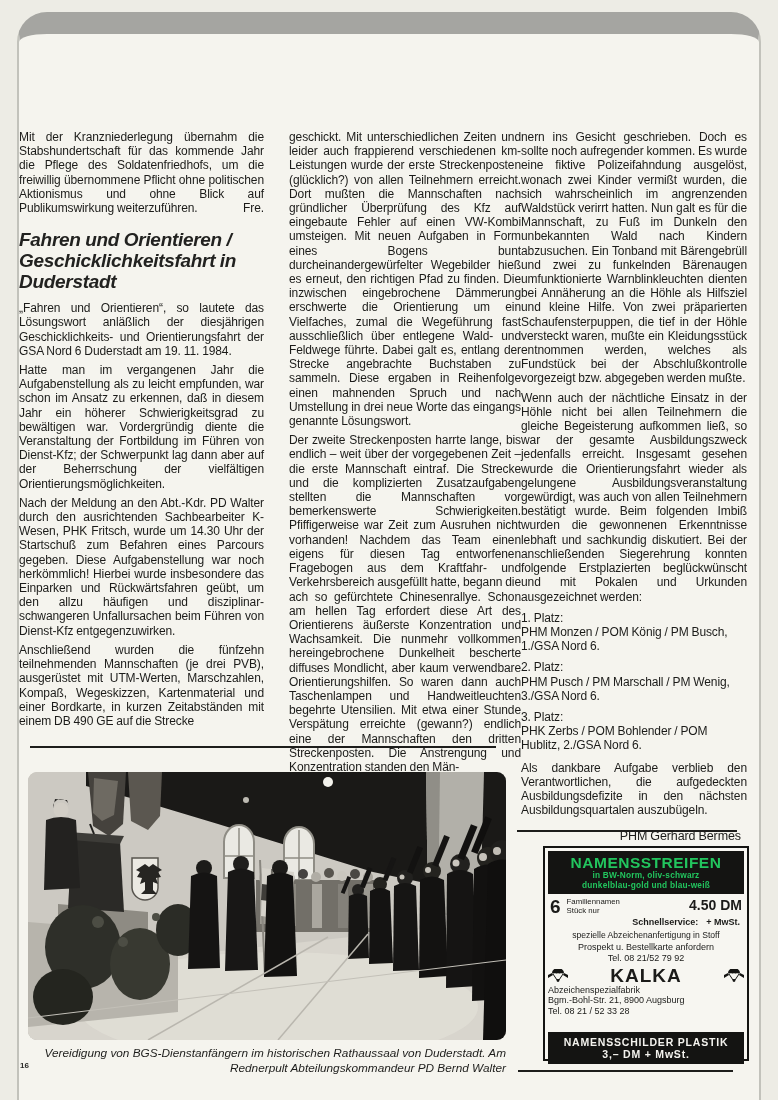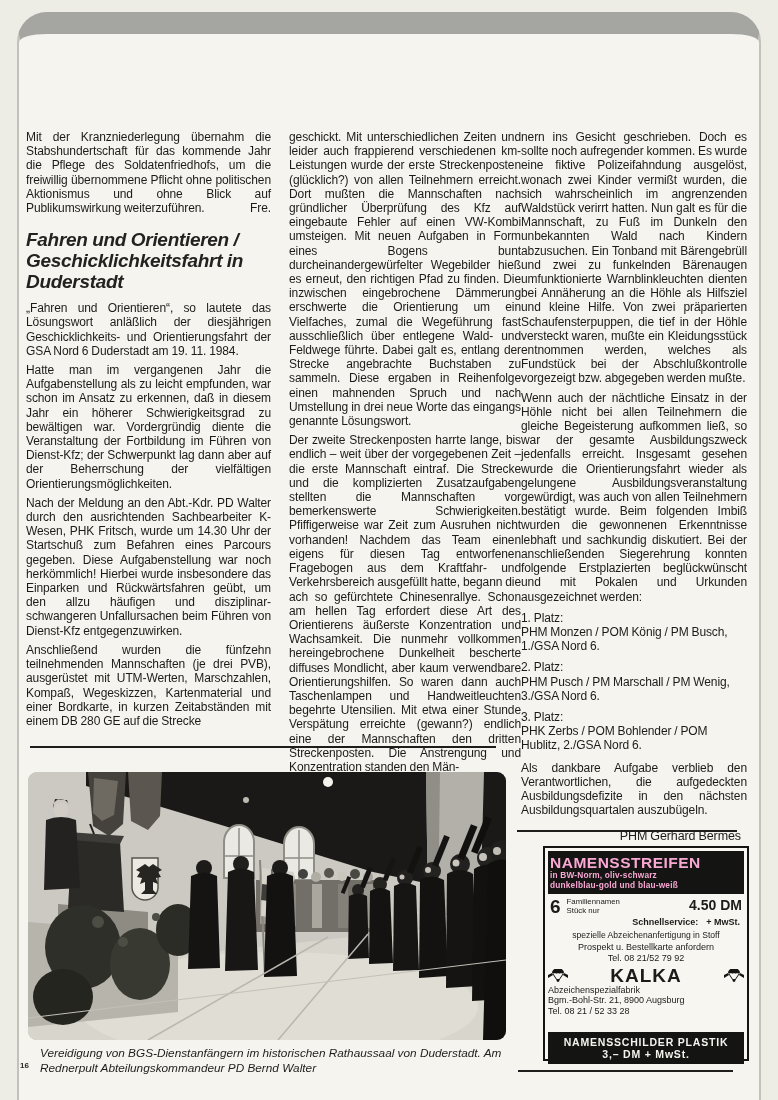--- a/index.html
+++ b/index.html
@@ -17,21 +17,21 @@
     border-right:2px solid #c2c2bb;
     border-radius:30px 30px 0 0;
   }
   
   .col{
     position:absolute;top:130px;
     font-size:12px;line-height:14.2px;text-align:justify;
     hyphens:auto;-webkit-hyphens:auto;
     word-spacing:-0.3px;letter-spacing:-0.1px;
   }
-  .col-1{left:26px;width:245px;}
+  .col-1{left:19px;width:245px;}
   .col-2{left:289px;width:232px;}
   .col-3{left:521px;width:226px;}
   .para{margin:0;}
   .para + .para{margin-top:5px;}
   .end-sig{float:right;padding-left:10px;}
   .headline{
     font-size:19px;line-height:21px;font-weight:bold;font-style:italic;
     letter-spacing:-0.3px;color:#222220;text-align:left;
     margin:14px 0 9px 0;
   }
@@ -45,35 +45,35 @@
   .rule-photo{left:30px;top:746px;width:466px;}
   .rule-ad-top{left:517px;top:830px;width:220px;}
   .rule-ad-bottom{left:518px;top:1070px;width:215px;}
   
   .photo{
     position:absolute;left:28px;top:772px;width:478px;height:268px;
     border-radius:9px;overflow:hidden;background:#c9c6bf;
   }
   .photo svg{display:block;width:100%;height:100%;}
   .caption{
-    position:absolute;left:40px;top:1046px;width:478px;
+    position:absolute;left:28px;top:1046px;width:478px;
     font-size:11.8px;line-height:14.5px;font-style:italic;color:#1d1d1b;
-    text-align:left;
+    text-align:right;
   }
   .page-number{
     position:absolute;left:20px;top:1061px;
     font-size:8px;font-weight:bold;color:#2a2a28;
   }
   
   .ad{
     position:absolute;left:543px;top:846px;width:196px;height:205px;
     border:2px solid #141412;background:#f7f6f1;padding:3px;
   }
   .ad-header{
-    background:#141412;color:#f9a8d4;
+    background:#141412;color:#22c55e;text-align:center;
     padding:3px 2px 4px 2px;
   }
   .ad-title{font-size:15.5px;font-weight:bold;letter-spacing:0.5px;line-height:17px;display:block;}
   .ad-sub{font-size:8.3px;font-weight:bold;line-height:9.5px;display:block;letter-spacing:0.2px;}
   .ad-row1{display:flex;align-items:flex-start;margin-top:3px;padding:0 2px;}
   .ad-qty{font-size:19px;font-weight:bold;line-height:19px;}
   .ad-desc{font-size:7.8px;line-height:8.6px;margin:1px 4px 0 6px;flex:1;text-align:left;}
   .ad-price{font-size:14px;font-weight:bold;line-height:16px;white-space:nowrap;}
   .ad-service{font-size:9px;font-weight:bold;text-align:right;padding-right:4px;margin-top:1px;}
   .ad-service span{margin-left:8px;}
@@ -101,21 +101,21 @@
 <body>
 
 <div class="frame"></div>
 
 <div class="col col-1">
   <p class="para"><span>Mit der Kranzniederlegung übernahm die Stabshundertschaft für das kommende Jahr die Pflege des Soldatenfriedhofs, um die freiwillig übernommene Pflicht ohne politischen Aktionismus und ohne Blick auf Publikumswirkung weiterzuführen.</span><span class="end-sig">Fre.</span></p>
   <h1 class="headline">Fahren und Orientieren / Geschicklichkeitsfahrt in Duderstadt</h1>
   <p class="para">„Fahren und Orientieren“, so lautete das Lösungswort anläßlich der diesjährigen Geschicklichkeits- und Orientierungsfahrt der GSA Nord 6 Duderstadt am 19. 11. 1984.</p>
   <p class="para">Hatte man im vergangenen Jahr die Aufgabenstellung als zu leicht empfunden, war schon im Ansatz zu erkennen, daß in diesem Jahr ein höherer Schwierigkeitsgrad zu bewältigen war. Vordergründig diente die Veranstaltung der Fortbildung im Führen von Dienst-Kfz; der Schwerpunkt lag dann aber auf der Beherrschung der vielfältigen Orientierungsmöglichkeiten.</p>
   <p class="para">Nach der Meldung an den Abt.-Kdr. PD Walter durch den ausrichtenden Sachbearbeiter K-Wesen, PHK Fritsch, wurde um 14.30 Uhr der Startschuß zum Befahren eines Parcours gegeben. Diese Aufgabenstellung war noch herkömmlich! Hierbei wurde insbesondere das Einparken und Rückwärtsfahren geübt, um den allzu häufigen und disziplinar-schwangeren Unfallursachen beim Führen von Dienst-Kfz entgegenzuwirken.</p>
-  <p class="para">Anschließend wurden die fünfzehn teilnehmenden Mannschaften (je drei PVB), ausgerüstet mit UTM-Werten, Marschzahlen, Kompaß, Wegeskizzen, Kartenmaterial und einer Bordkarte, in kurzen Zeitabständen mit einem DB 280 GE auf die Strecke</p>
+  <p class="para">Anschließend wurden die fünfzehn teilnehmenden Mannschaften (je drei PVB), ausgerüstet mit UTM-Werten, Marschzahlen, Kompaß, Wegeskizzen, Kartenmaterial und einer Bordkarte, in kurzen Zeitabständen mit einem DB 490 GE auf die Strecke</p>
 </div>
 
 <div class="col col-2">
   <p class="para">geschickt. Mit unterschiedlichen Zeiten und leider auch frappierend verschiedenen km-Leistungen wurde der erste Streckenposten (glücklich?) von allen Teilnehmern erreicht. Dort mußten die Mannschaften nach gründlicher Überprüfung des Kfz auf eingebaute Fehler auf einen VW-Kombi umsteigen. Mit neuen Aufgaben in Form eines Bogens bunt durcheinandergewürfelter Wegebilder hieß es erneut, den richtigen Pfad zu finden. Die inzwischen eingebrochene Dämmerung erschwerte die Orientierung um ein Vielfaches, zumal die Wegeführung fast ausschließlich über entlegene Wald- und Feldwege führte. Dabei galt es, entlang der Strecke angebrachte Buchstaben zu sammeln. Diese ergaben in Reihenfolge einen mahnenden Spruch und nach Umstellung in drei neue Worte das eingangs genannte Lösungswort.</p>
   <p class="para">Der zweite Streckenposten harrte lange, bis endlich – weit über der vorgegebenen Zeit – die erste Mannschaft eintraf. Die Strecke und die komplizierten Zusatzaufgaben stellten die Mannschaften vor bemerkenswerte Schwierigkeiten. Pfiffigerweise war Zeit zum Ausruhen nicht vorhanden! Nachdem das Team einen eigens für diesen Tag entworfenen Fragebogen aus dem Kraftfahr- und Verkehrsbereich ausgefüllt hatte, begann die ach so gefürchtete Chinesenrallye. Schon am hellen Tag erfordert diese Art des Orientierens äußerste Konzentration und Wachsamkeit. Die nunmehr vollkommen hereingebrochene Dunkelheit bescherte diffuses Mondlicht, aber kaum verwendbare Orientierungshilfen. So waren dann auch Taschenlampen und Handweitleuchten begehrte Utensilien. Mit etwa einer Stunde Verspätung erreichte (gewann?) endlich eine der Mannschaften den dritten Streckenposten. Die Anstrengung und Konzentration standen den Män-</p>
 </div>
 
 <div class="col col-3">
   <p class="para">nern ins Gesicht geschrieben. Doch es sollte noch aufregender kommen. Es wurde eine fiktive Polizeifahndung ausgelöst, wonach zwei Kinder vermißt wurden, die sich wahrscheinlich im angrenzenden Waldstück verirrt hatten. Nun galt es für die Mannschaft, zu Fuß im Dunkeln den unbekannten Wald nach Kindern abzusuchen. Ein Tonband mit Bärengebrüll und zwei zu funkelnden Bärenaugen umfunktionierte Warnblinkleuchten dienten bei Annäherung an die Höhle als Hilfsziel und kleine Hilfe. Von zwei präparierten Schaufensterpuppen, die tief in der Höhle versteckt waren, mußte ein Kleidungsstück entnommen werden, welches als Fundstück bei der Abschlußkontrolle vorgezeigt bzw. abgegeben werden mußte.</p>
   <p class="para">Wenn auch der nächtliche Einsatz in der Höhle nicht bei allen Teilnehmern die gleiche Begeisterung aufkommen ließ, so war der gesamte Ausbildungszweck jedenfalls erreicht. Insgesamt gesehen wurde die Orientierungsfahrt wieder als gelungene Ausbildungsveranstaltung gewürdigt, was auch von allen Teilnehmern bestätigt wurde. Beim folgenden Imbiß wurden die gewonnenen Erkenntnisse lebhaft und sachkundig diskutiert. Bei der anschließenden Siegerehrung konnten folgende Erstplazierten beglückwünscht und mit Pokalen und Urkunden ausgezeichnet werden:</p>

